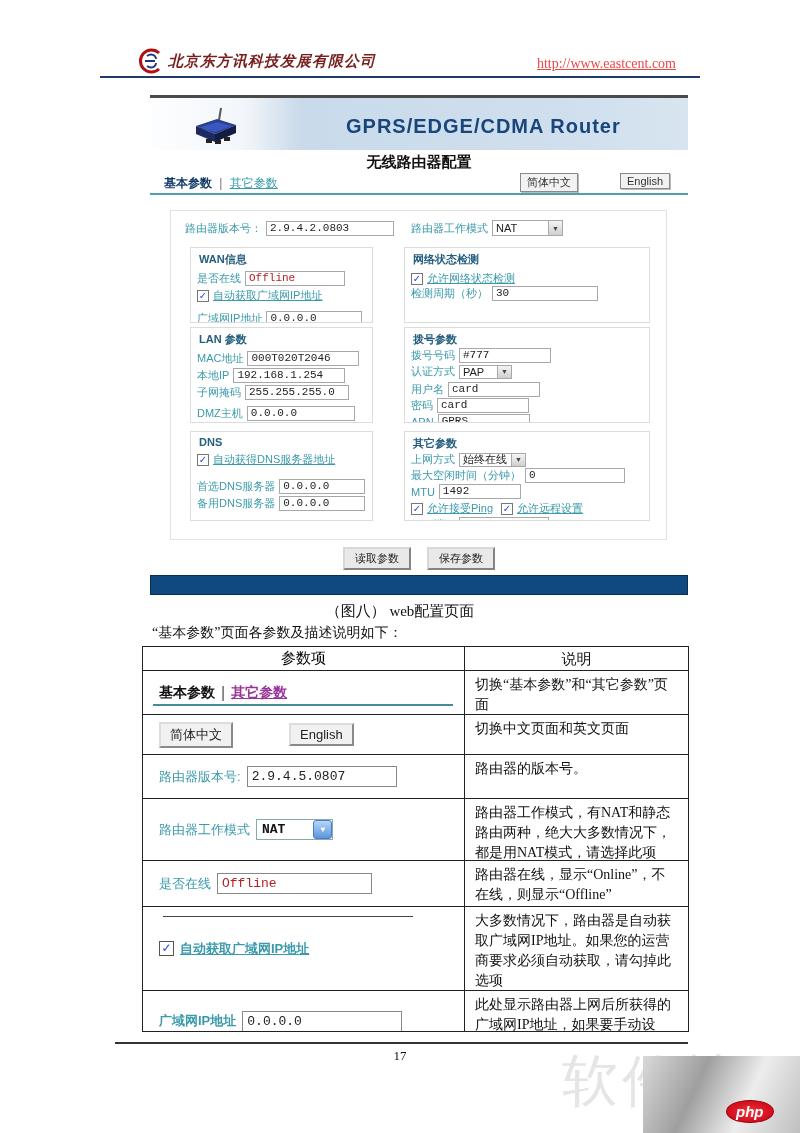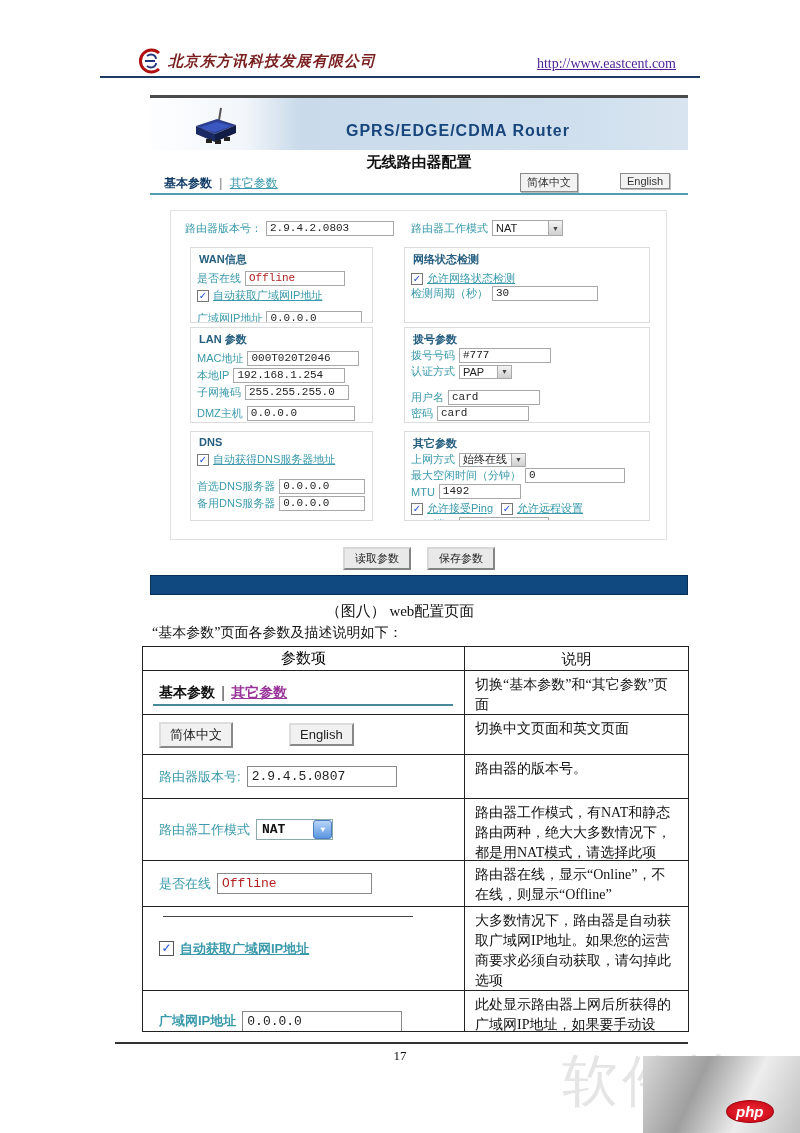--- a/index.html
+++ b/index.html
@@ -4,31 +4,31 @@
 <style>
   html,body{margin:0;padding:0;background:#fff;}
   .page{position:relative;width:800px;height:1133px;background:#ffffff;overflow:hidden;
         font-family:"Liberation Sans",sans-serif;}
 
   
   .hdr-logo{position:absolute;left:138px;top:48px;display:flex;align-items:center;}
   .hdr-company{font-family:"Liberation Serif",serif;font-style:italic;font-weight:bold;
                font-size:15px;color:#7a1f1f;margin-left:6px;letter-spacing:1px;}
   .hdr-url{position:absolute;top:56px;right:124px;font-family:"Liberation Serif",serif;
-           font-size:14px;color:#4c1d95;text-decoration:underline;}
+           font-size:14px;color:#ef4444;text-decoration:underline;}
   .hdr-rule{position:absolute;left:100px;top:76px;width:600px;height:2px;background:#203a66;}
 
   
   .shot{position:absolute;left:150px;top:95px;width:538px;height:502px;background:#fff;}
   .banner{position:absolute;left:0;top:0;width:538px;height:55px;box-sizing:border-box;
           border-top:3px solid #4a4a4a;
           background:linear-gradient(90deg,#fdfeff 0px,#f2f6fa 95px,#c9daea 150px,#cfdfee 420px,#d8e5f0 100%);}
   .router-img{position:absolute;left:36px;top:8px;}
-  .banner-title{position:absolute;left:196px;top:17px;font-size:16px;font-weight:bold;
-                color:#17457c;letter-spacing:1px;margin-top:7px;}
+  .banner-title{position:absolute;left:196px;top:17px;font-size:20px;font-weight:bold;
+                color:#17457c;letter-spacing:1px;}
   .shot-subtitle{position:absolute;left:0;top:58px;width:538px;text-align:center;
                  font-size:15px;font-weight:bold;color:#111;}
   .tabrow{position:absolute;left:14px;top:80px;width:510px;height:18px;font-size:12px;}
   .tab-basic{font-weight:bold;color:#123c68;}
   .tab-sep{color:#777;margin:0 4px;}
   .tab-other{color:#3a9aab;text-decoration:underline;}
   .lang-btn{position:absolute;top:-2px;box-sizing:border-box;border:1px solid #8a8a8a;
             background:#f2f2f2;font-size:11px;padding:1px 6px;color:#333;box-shadow:1px 1px 0 #bbb;}
   .btn-cn{right:96px;}
   .btn-en{right:4px;}
@@ -224,21 +224,21 @@
           <span class="flbl">拨号号码</span>
           <span class="finp" style="width:92px;">#777</span>
         </div>
         <div class="fline" style="margin-top:1px;">
           <span class="flbl">认证方式</span>
           <span class="fsel" style="height:14px;">
             <span style="width:30px;">PAP</span>
             <span class="arr" style="height:12px;"></span>
           </span>
         </div>
-        <div class="fline" style="margin-top:11px;">
+        <div class="fline" style="margin-top:3px;">
           <span class="flbl">用户名</span>
           <span class="finp" style="width:92px;">card</span>
         </div>
         <div class="fline" style="margin-top:1px;">
           <span class="flbl">密码</span>
           <span class="finp" style="width:92px;">card</span>
         </div>
         <div class="fline" style="margin-top:1px;">
           <span class="flbl">APN</span>
           <span class="finp" style="width:92px;">GPRS</span>

